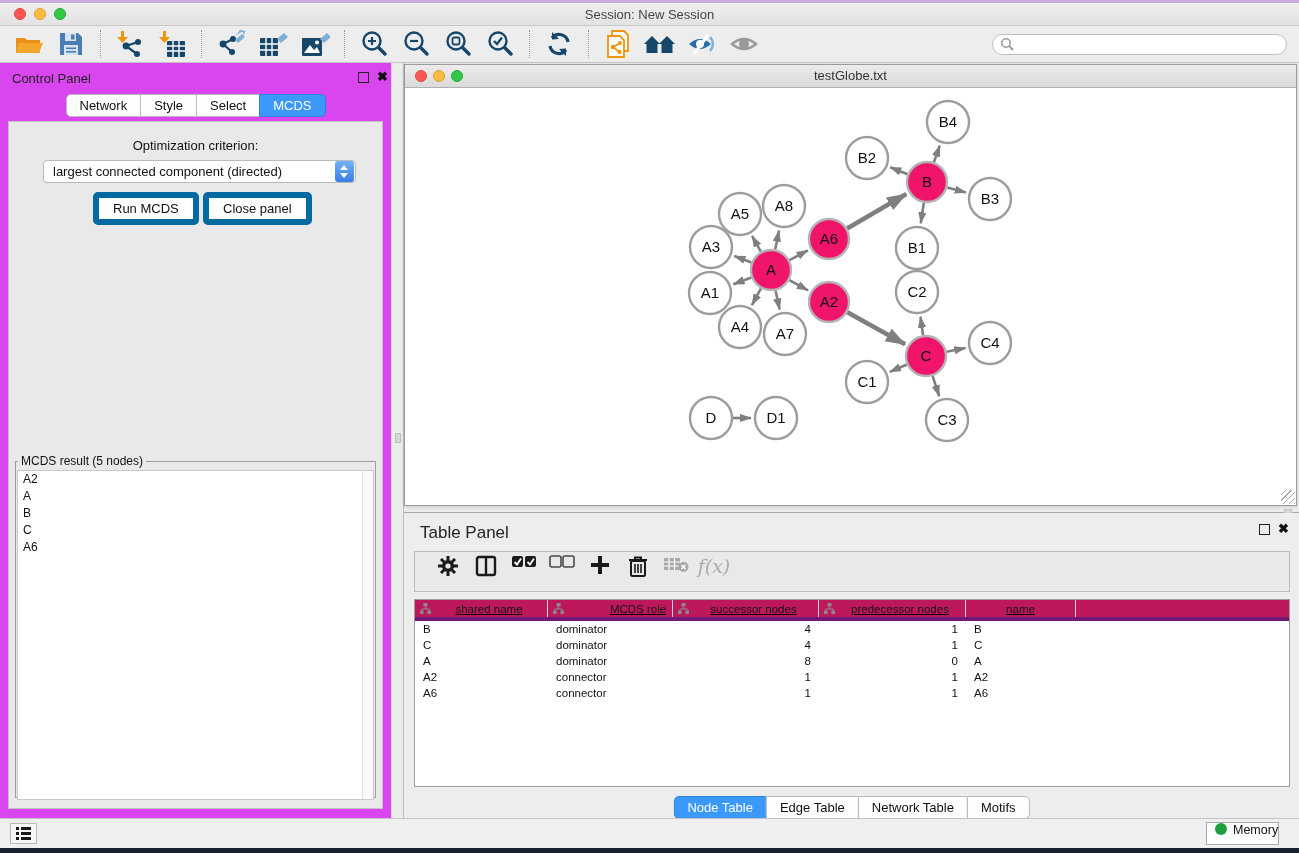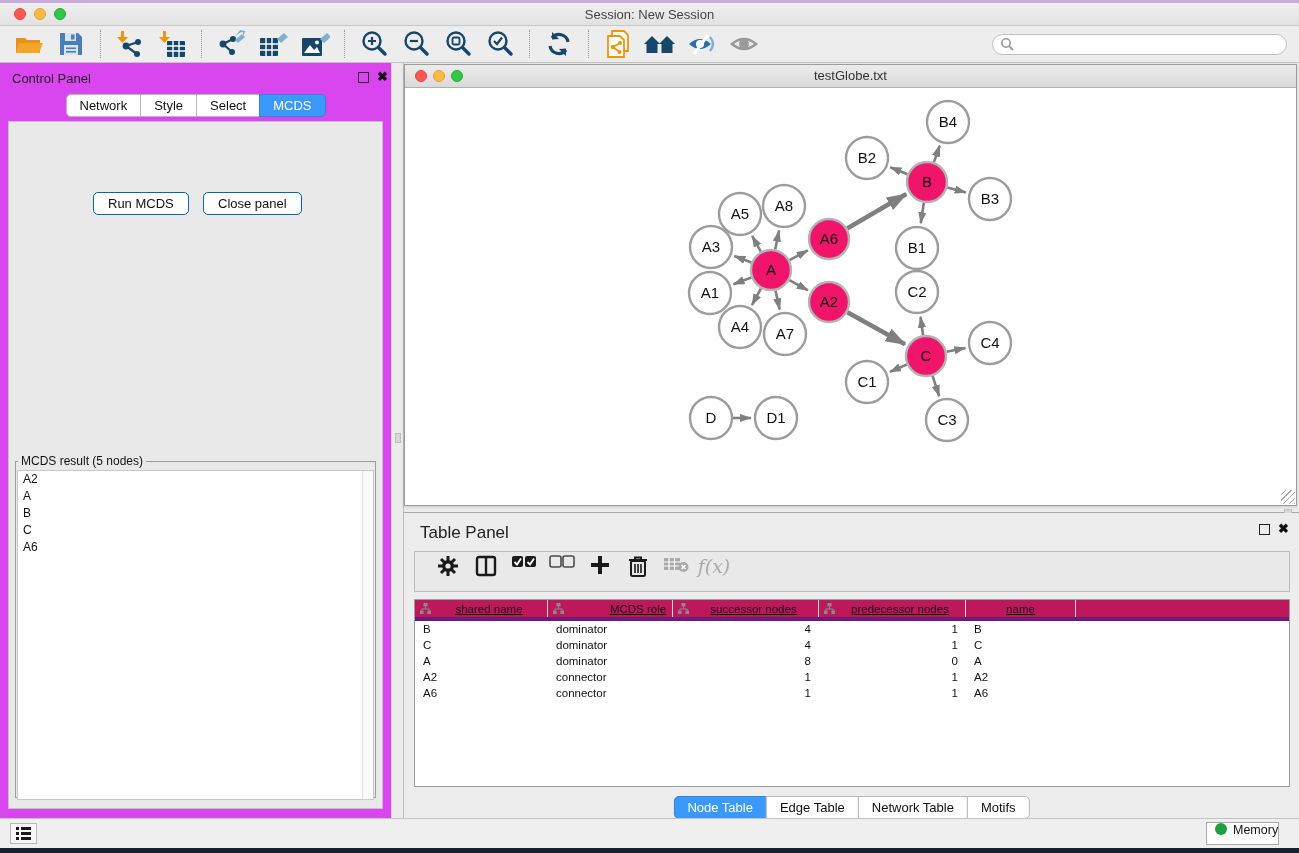--- a/index.html
+++ b/index.html
@@ -42,21 +42,21 @@
   .seg-tab:last-child { border-radius:0 5px 5px 0; }
   .seg-tab.selected { background:#3B99FC; color:#fff; border-color:#2F82DE; }
   #cp-body { left:8px; top:58px; width:375px; height:688px; background:#E9E9E9; border:1px solid #C2C2C2; }
   #opt-label { width:100%; text-align:center; top:16px; font-size:13px; color:#111; }
   #opt-dropdown { left:34px; top:38px; width:313px; height:23px; background:#fff; border:1px solid #B9B9B9; border-radius:4px; display:flex; align-items:center; cursor:pointer; }
   #opt-dropdown-text { flex:1; font-size:13px; color:#111; padding-left:9px; white-space:nowrap; overflow:hidden; }
   #opt-stepper { width:19px; height:21px; background:linear-gradient(#6FB1FC,#3B7DE8); border-radius:3px; margin-right:1px; position:relative; }
   .chev { position:absolute; left:5px; width:0; height:0; border-left:4.5px solid transparent; border-right:4.5px solid transparent; }
   .chev.up { top:4px; border-bottom:5px solid #fff; }
   .chev.down { bottom:4px; border-top:5px solid #fff; }
-  .cp-btn { background:#FEFEFE; border:1px solid #0369a1; border-radius:5px; font-size:13px; color:#111; padding:3px 14px; cursor:pointer; position:absolute; top:70px; }
+  .cp-btn { background:#FEFEFE; border:6px solid #0369a1; border-radius:5px; font-size:13px; color:#111; padding:3px 14px; cursor:pointer; position:absolute; top:70px; }
   #run-btn { left:84px; }
   #close-panel-btn { left:194px; }
   #result-fieldset { position:absolute; left:6px; top:332px; width:361px; height:344px; border:1px solid #9E9E9E; }
   #result-legend { font-size:12px; color:#111; padding:0 3px; margin-left:2px; }
   #result-list { position:absolute; left:1px; top:2px; width:357px; height:330px; background:#fff; border:1px solid #C9C9C9; overflow:hidden; }
   .result-item { font-size:12px; color:#111; padding:1px 0 1px 5px; line-height:15px; }
   #result-scrollbar { position:absolute; right:0; top:0; width:11px; height:100%; background:#FAFAFA; border-left:1px solid #E2E2E2; }
 
   
   #v-splitter { left:391px; top:0; width:13px; height:755px; background:#ECECEC; border-left:1px solid #D5D5D5; border-right:1px solid #BDBDBD; }
@@ -285,20 +285,28 @@
       <span id="cp-float" class="abs float-box"></span>
       <span id="cp-close" class="abs close-x">✖</span>
     </div>
     <div id="cp-tabs" class="abs seg-tabs">
       <div class="seg-tab">Network</div>
       <div class="seg-tab">Style</div>
       <div class="seg-tab">Select</div>
       <div class="seg-tab selected">MCDS</div>
     </div>
     <div id="cp-body" class="abs">
+      <div id="opt-label" class="abs">Optimization criterion:</div>
+      <div id="opt-dropdown" class="abs">
+        <span id="opt-dropdown-text">largest connected component (directed)</span>
+        <span id="opt-stepper">
+          <span class="chev up"></span>
+            <span class="chev down"></span>
+        </span>
+      </div>
       <button id="run-btn" class="cp-btn">Run MCDS</button>
       <button id="close-panel-btn" class="cp-btn">Close panel</button>
       <fieldset id="result-fieldset">
         <legend id="result-legend">MCDS result (5 nodes)</legend>
         <div id="result-list">
 
         <div class="result-item">A2</div>
             <div class="result-item">A</div>
             <div class="result-item">B</div>
             <div class="result-item">C</div>

